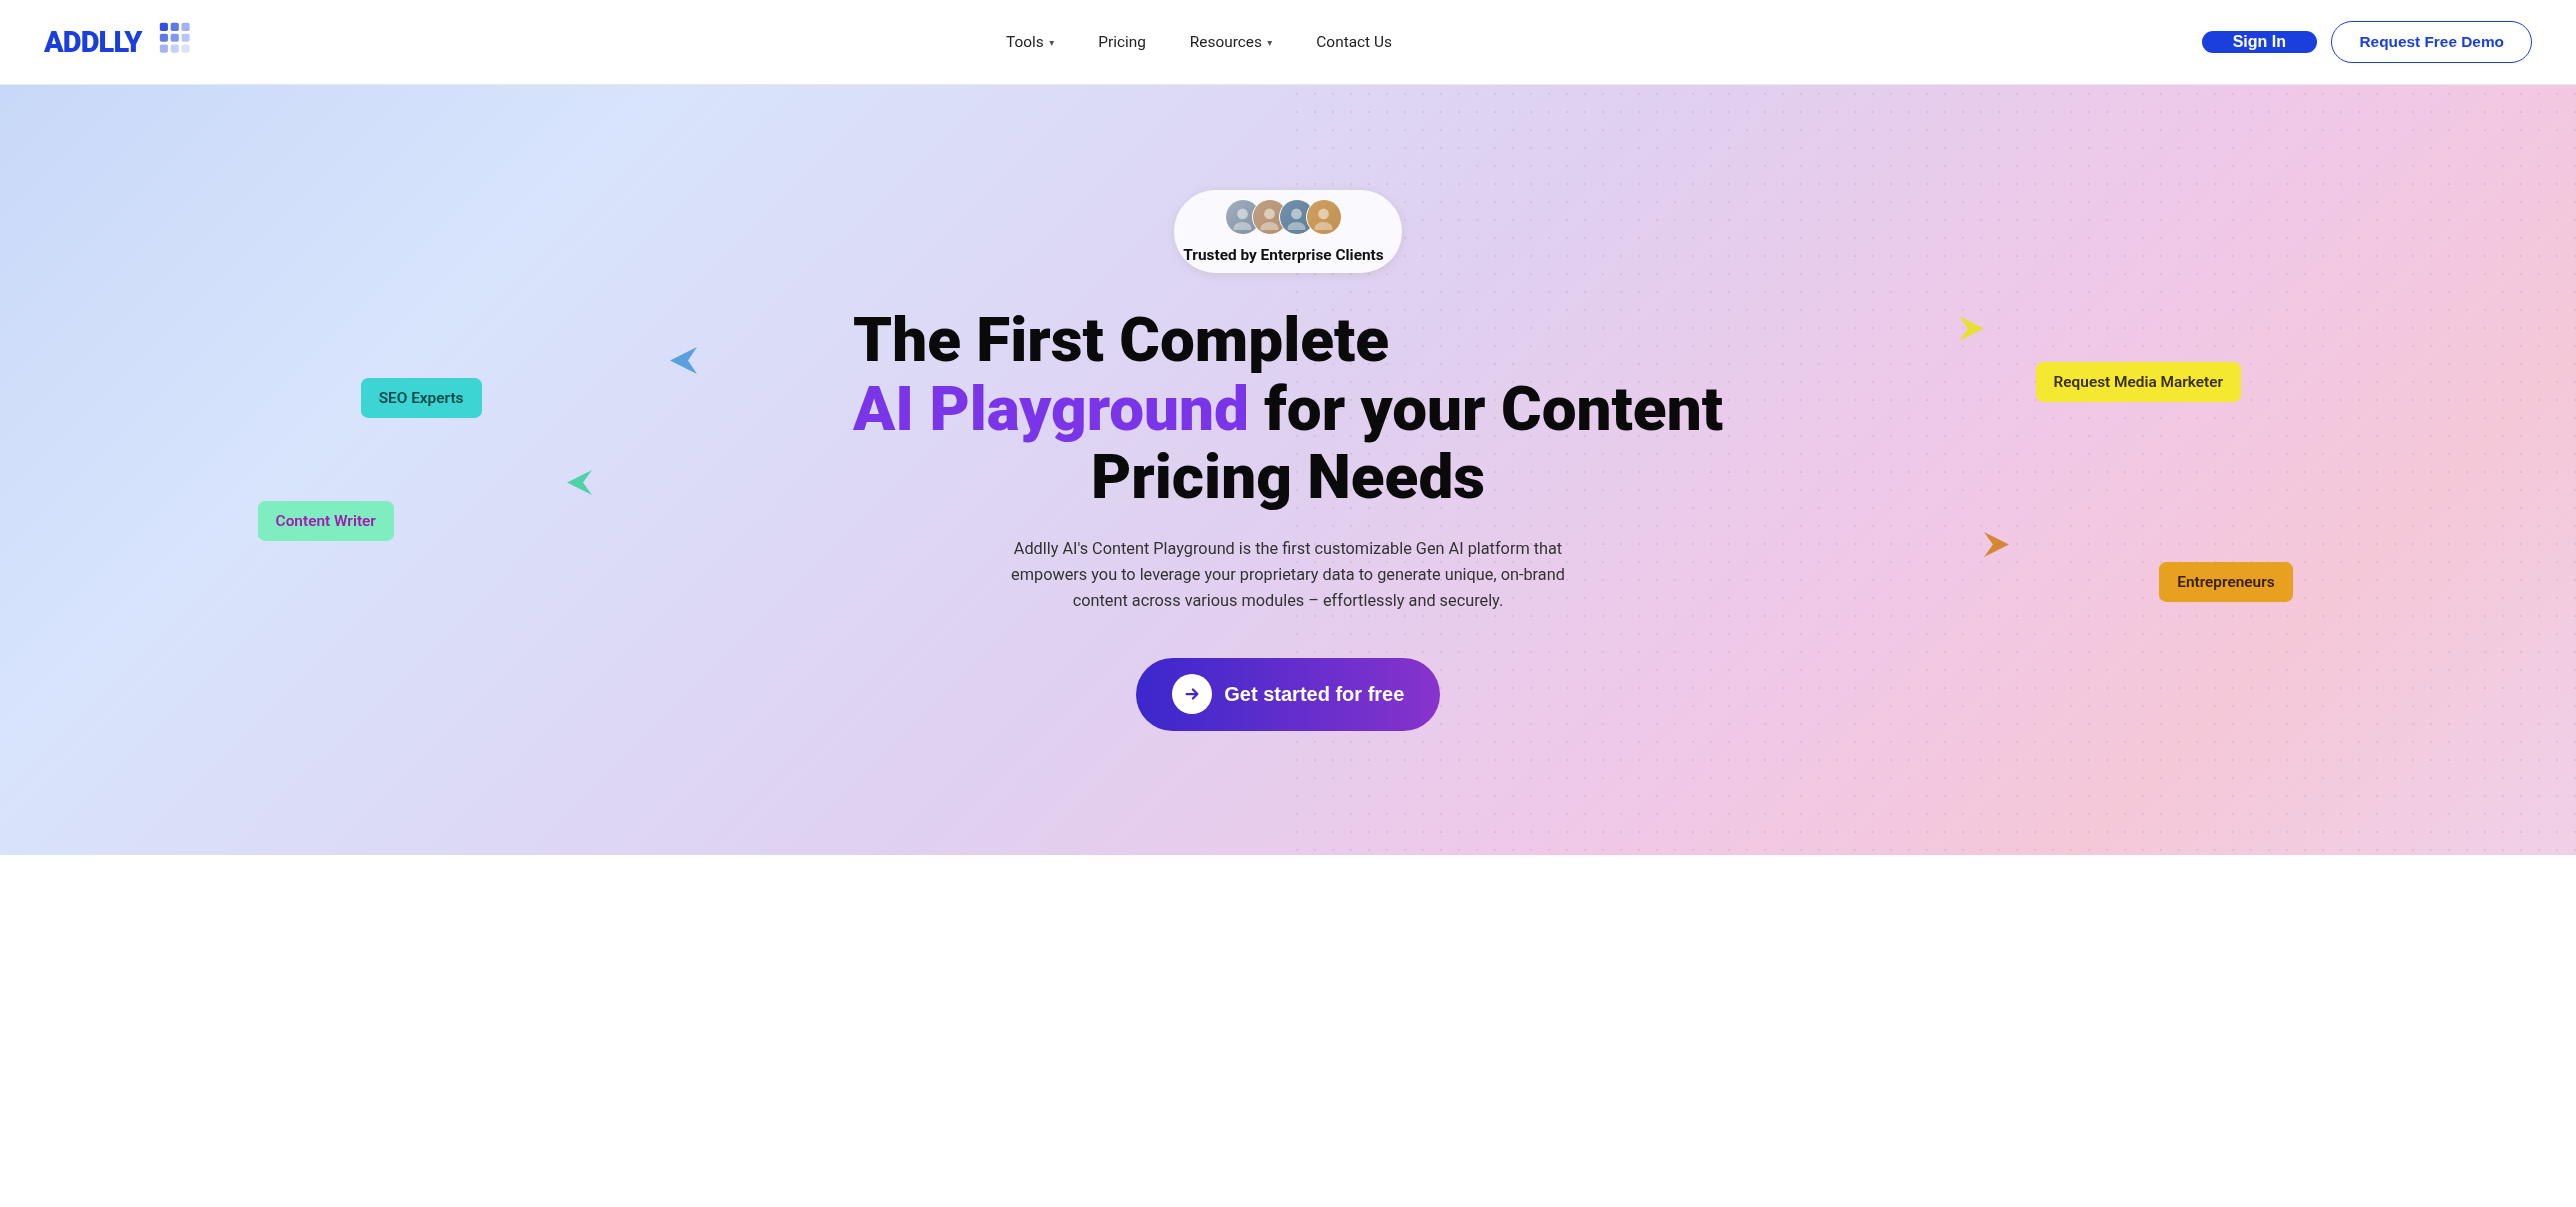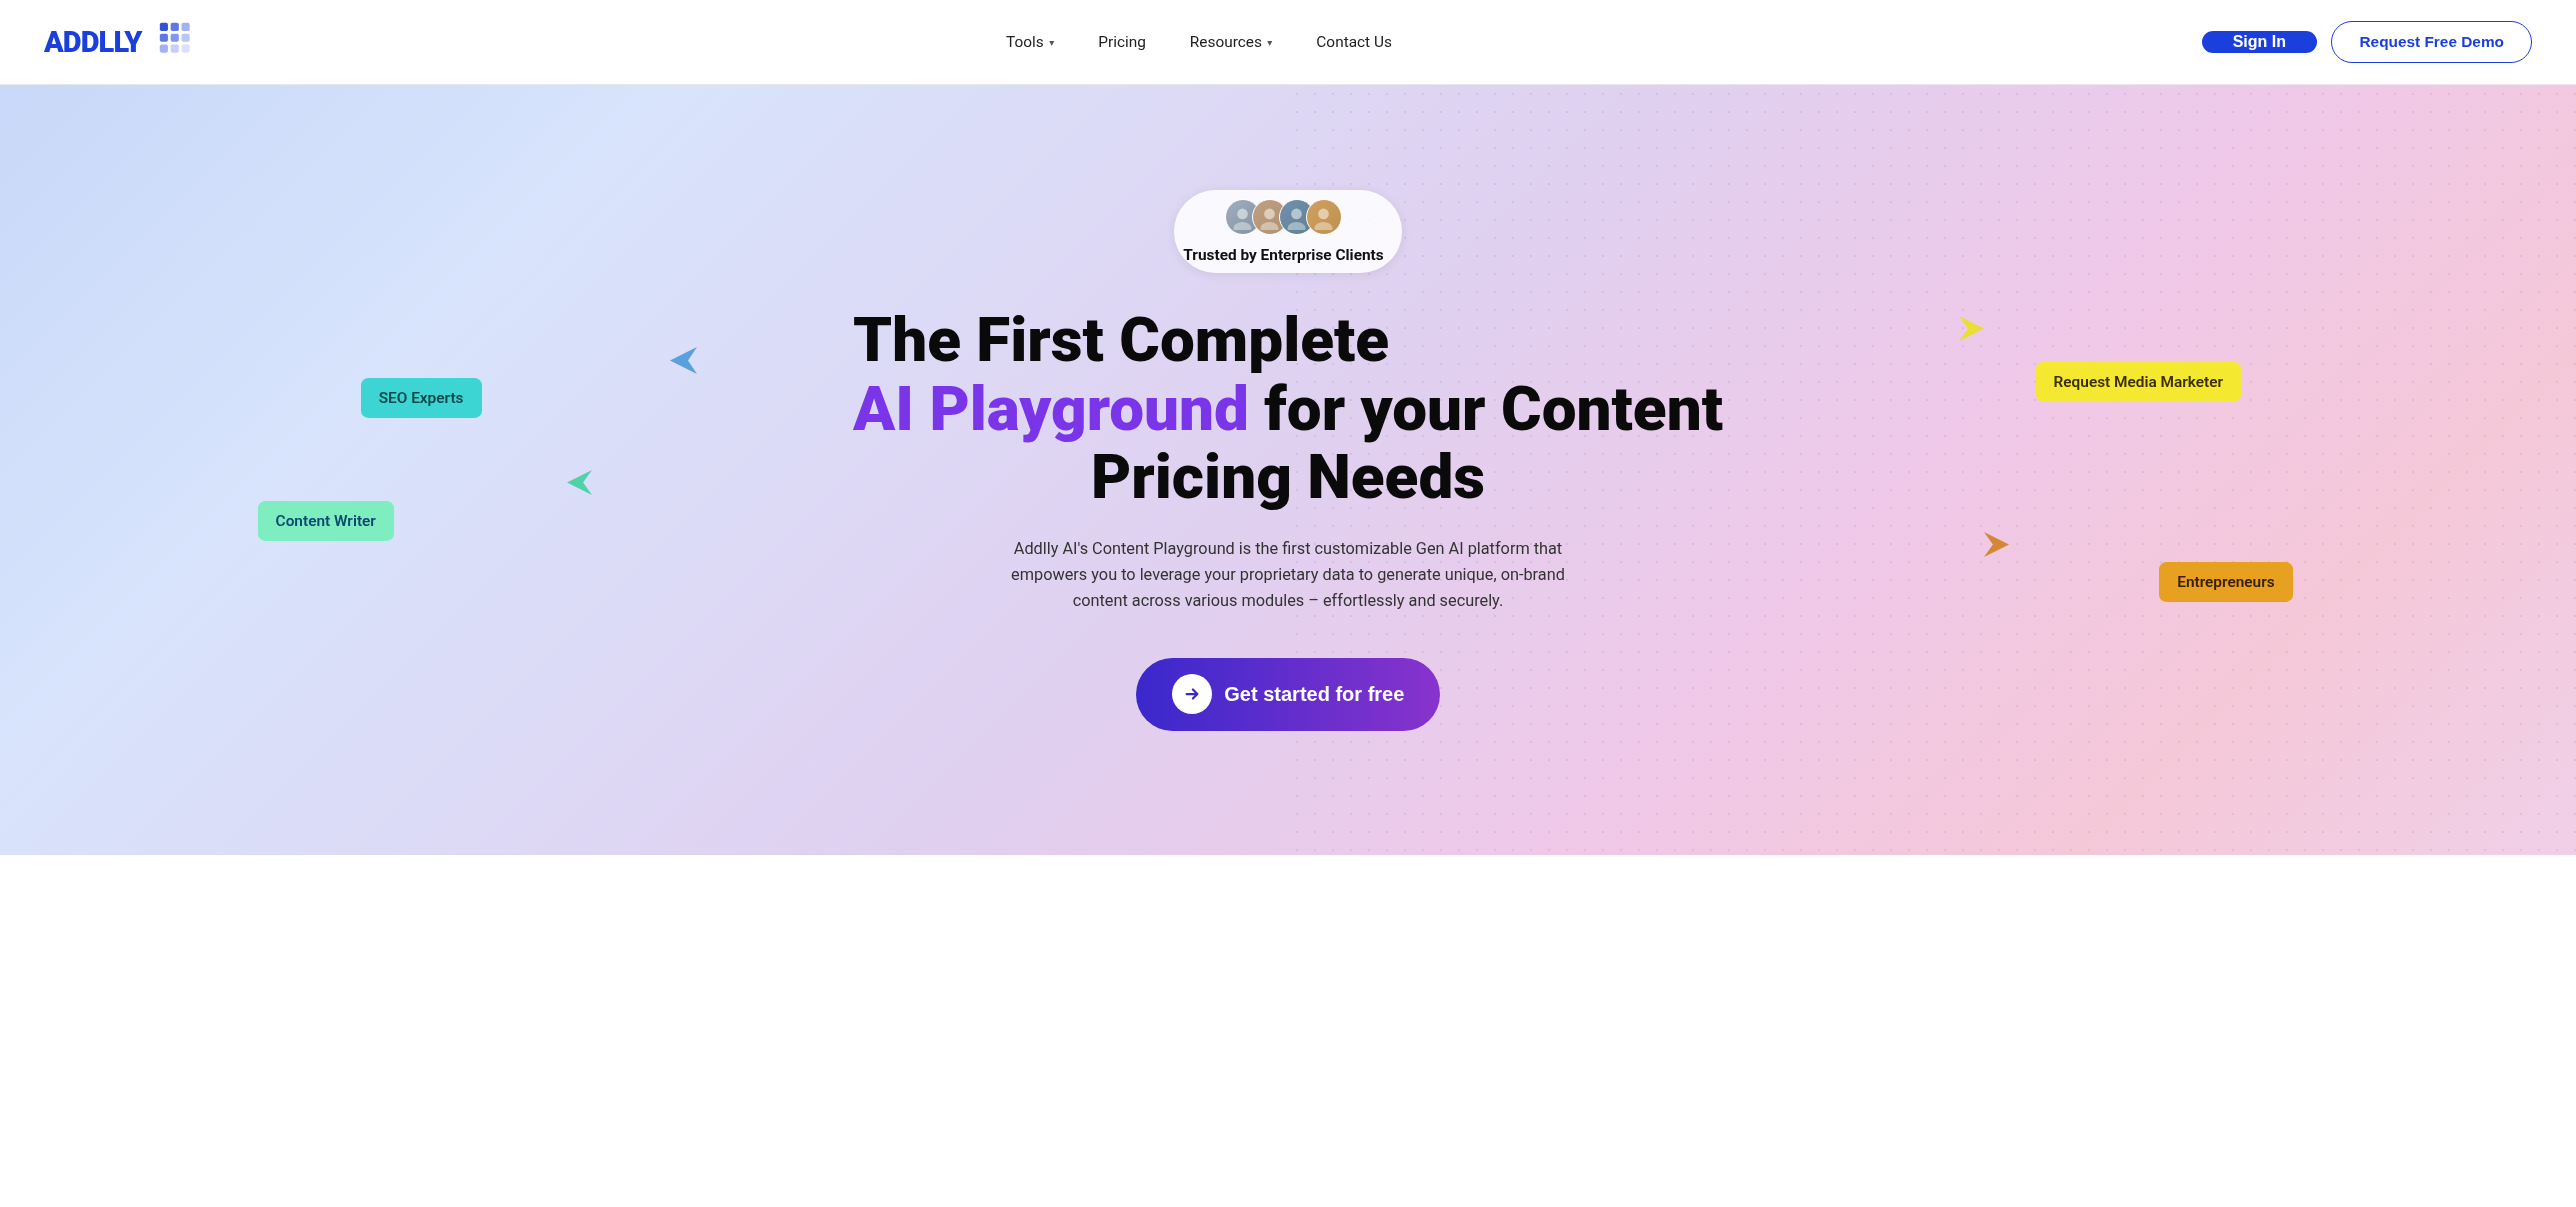--- a/index.html
+++ b/index.html
@@ -266,21 +266,21 @@
 
     .label-seo {
       background: #3dd4d4;
       color: #0a4a4a;
       left: 14%;
       top: 38%;
     }
 
     .label-content-writer {
       background: #7eedc0;
-      color: #0c4a6e;
+      color: #a21caf;
       left: 10%;
       top: 54%;
     }
 
     .label-social-media {
       background: #f5e830;
       color: #3a3000;
       right: 13%;
       top: 36%;
     }

